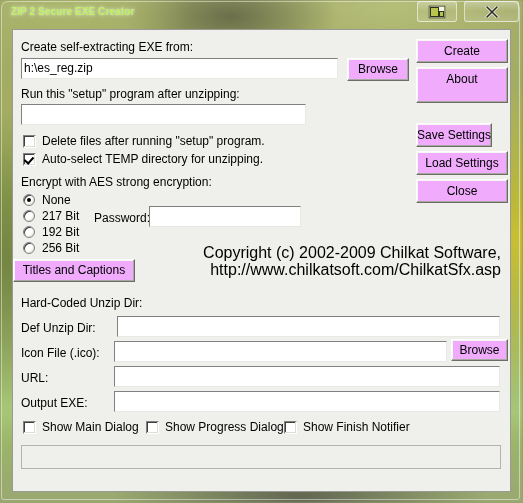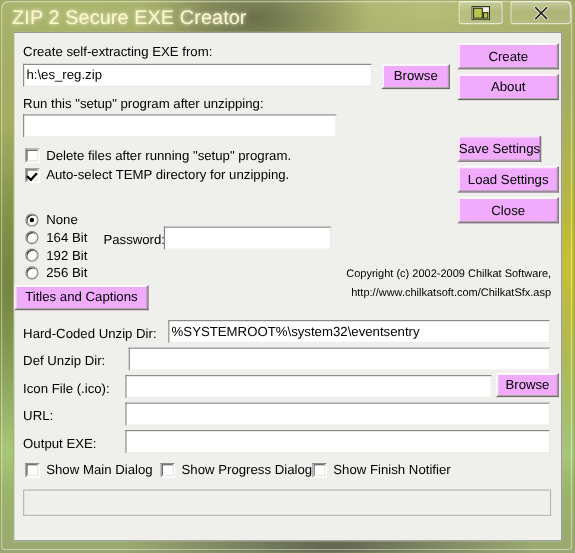--- a/index.html
+++ b/index.html
@@ -39,24 +39,25 @@
     box-sizing: border-box;
     pointer-events: none;
   }
 
   
   #titlebar {
     position: absolute; left: 0; top: 0; width: 523px; height: 28px;
   }
   #title-text {
     position: absolute; left: 11px; top: 6px;
-    font-size: 18px; color: #fef9c3;
+    font-size: 10px; color: #bef264;
     letter-spacing: 0.1px;
     text-shadow: 0 0 3px rgba(255,255,255,0.65), 0 0 6px rgba(255,255,255,0.45);
     white-space: nowrap;
+    font-weight: bold;
   }
   .capbtn {
     position: absolute; top: 1px; height: 21px;
     border: 1px solid rgba(255,255,255,0.55);
     border-radius: 3px;
     background: linear-gradient(180deg, rgba(255,255,255,0.30), rgba(255,255,255,0.05) 48%, rgba(255,255,255,0.14));
     box-sizing: border-box;
     cursor: default;
   }
   #btn-restore { left: 417px; width: 40px; }
@@ -154,21 +155,21 @@
     width: 4px; height: 4px; border-radius: 50%;
     background: #000;
   }
   .radlabel {
     position: absolute; left: 19px; top: 0;
     font-size: 12px; color: #000; white-space: nowrap; line-height: 15px;
   }
 
   .copy-line {
     position: absolute; right: 8px;
-    font-size: 10px; color: #000; white-space: nowrap; text-align: right;
+    font-size: 16px; color: #000; white-space: nowrap; text-align: right;
   }
 
   
   #status-panel {
     position: absolute; left: 8px; top: 415px;
     width: 480px; height: 24px;
     background: #efefeb;
     border: 1px solid #b4b4ae;
     box-sizing: border-box;
   }
@@ -211,48 +212,48 @@
 
     <div class="chkrow" style="left:10px; top:104px;">
       <span class="chkbox"></span>
       <span class="chklabel">Delete files after running "setup" program.</span>
     </div>
     <div class="chkrow" style="left:10px; top:122px;">
       <span class="chkbox checked"></span>
       <span class="chklabel">Auto-select TEMP directory for unzipping.</span>
     </div>
 
+    <div class="lbl" style="left:8px; top:145px;">Encrypt with AES strong encryption:</div>
 
     <div class="radrow" style="left:10px; top:163px;">
       <span class="radio sel"></span>
       <span class="radlabel">None</span>
     </div>
     <div class="radrow" style="left:10px; top:179px;">
       <span class="radio"></span>
-      <span class="radlabel">164 Bit</span>
+      <span class="radlabel">217 Bit</span>
     </div>
     <div class="radrow" style="left:10px; top:195px;">
       <span class="radio"></span>
       <span class="radlabel">192 Bit</span>
     </div>
     <div class="radrow" style="left:10px; top:211px;">
       <span class="radio"></span>
       <span class="radlabel">256 Bit</span>
     </div>
 
     <div class="lbl" style="left:81px; top:181px;">Password:</div>
     <div class="txtfield" style="left:136px; top:176px; width:152px; height:21px;"></div>
 
     <div class="btn3d" style="left:0; top:229px; width:122px; height:23px; line-height:21px;">Titles and Captions</div>
 
     <div class="copy-line" style="top:214px; right:9px;">Copyright (c) 2002-2009 Chilkat Software,</div>
     <div class="copy-line" style="top:231px; right:9px;">http://www.chilkatsoft.com/ChilkatSfx.asp</div>
 
     <div class="lbl" style="left:8px; top:266px;">Hard-Coded Unzip Dir:</div>
-    <div class="txtfield" style="left:140px; top:261px; width:347px; height:21px;">%SYSTEMROOT%\system32\eventsentry</div>
 
     <div class="lbl" style="left:8px; top:291px;">Def Unzip Dir:</div>
     <div class="txtfield" style="left:104px; top:286px; width:383px; height:21px;"></div>
 
     <div class="lbl" style="left:8px; top:316px;text-align:right;">Icon File (.ico):</div>
     <div class="txtfield" style="left:101px; top:311px; width:333px; height:21px;"></div>
     <div class="btn3d" style="left:438px; top:309px; width:57px; height:22px; line-height:20px;">Browse</div>
 
     <div class="lbl" style="left:8px; top:341px;">URL:</div>
     <div class="txtfield" style="left:101px; top:336px; width:386px; height:21px;"></div>
@@ -269,19 +270,19 @@
       <span class="chklabel">Show Progress Dialog</span>
     </div>
     <div class="chkrow" style="left:271px; top:390px;">
       <span class="chkbox"></span>
       <span class="chklabel">Show Finish Notifier</span>
     </div>
 
     <div id="status-panel"></div>
 
     <div class="btn3d" style="left:403px; top:9px;  width:92px; height:24px; line-height:22px;">Create</div>
-    <div class="btn3d" style="left:403px; top:37px; width:92px; height:24px; line-height:22px;">About</div>
+    <div class="btn3d" style="left:403px; top:37px; width:92px; height:36px; line-height:22px;">About</div>
     <div class="btn3d" style="left:403px; top:93px; width:76px; height:24px; line-height:22px;">Save Settings</div>
     <div class="btn3d" style="left:403px; top:121px;width:92px; height:24px; line-height:22px;">Load Settings</div>
     <div class="btn3d" style="left:403px; top:149px;width:92px; height:24px; line-height:22px;">Close</div>
 
   </div>
 </div>
 
 </body></html>

